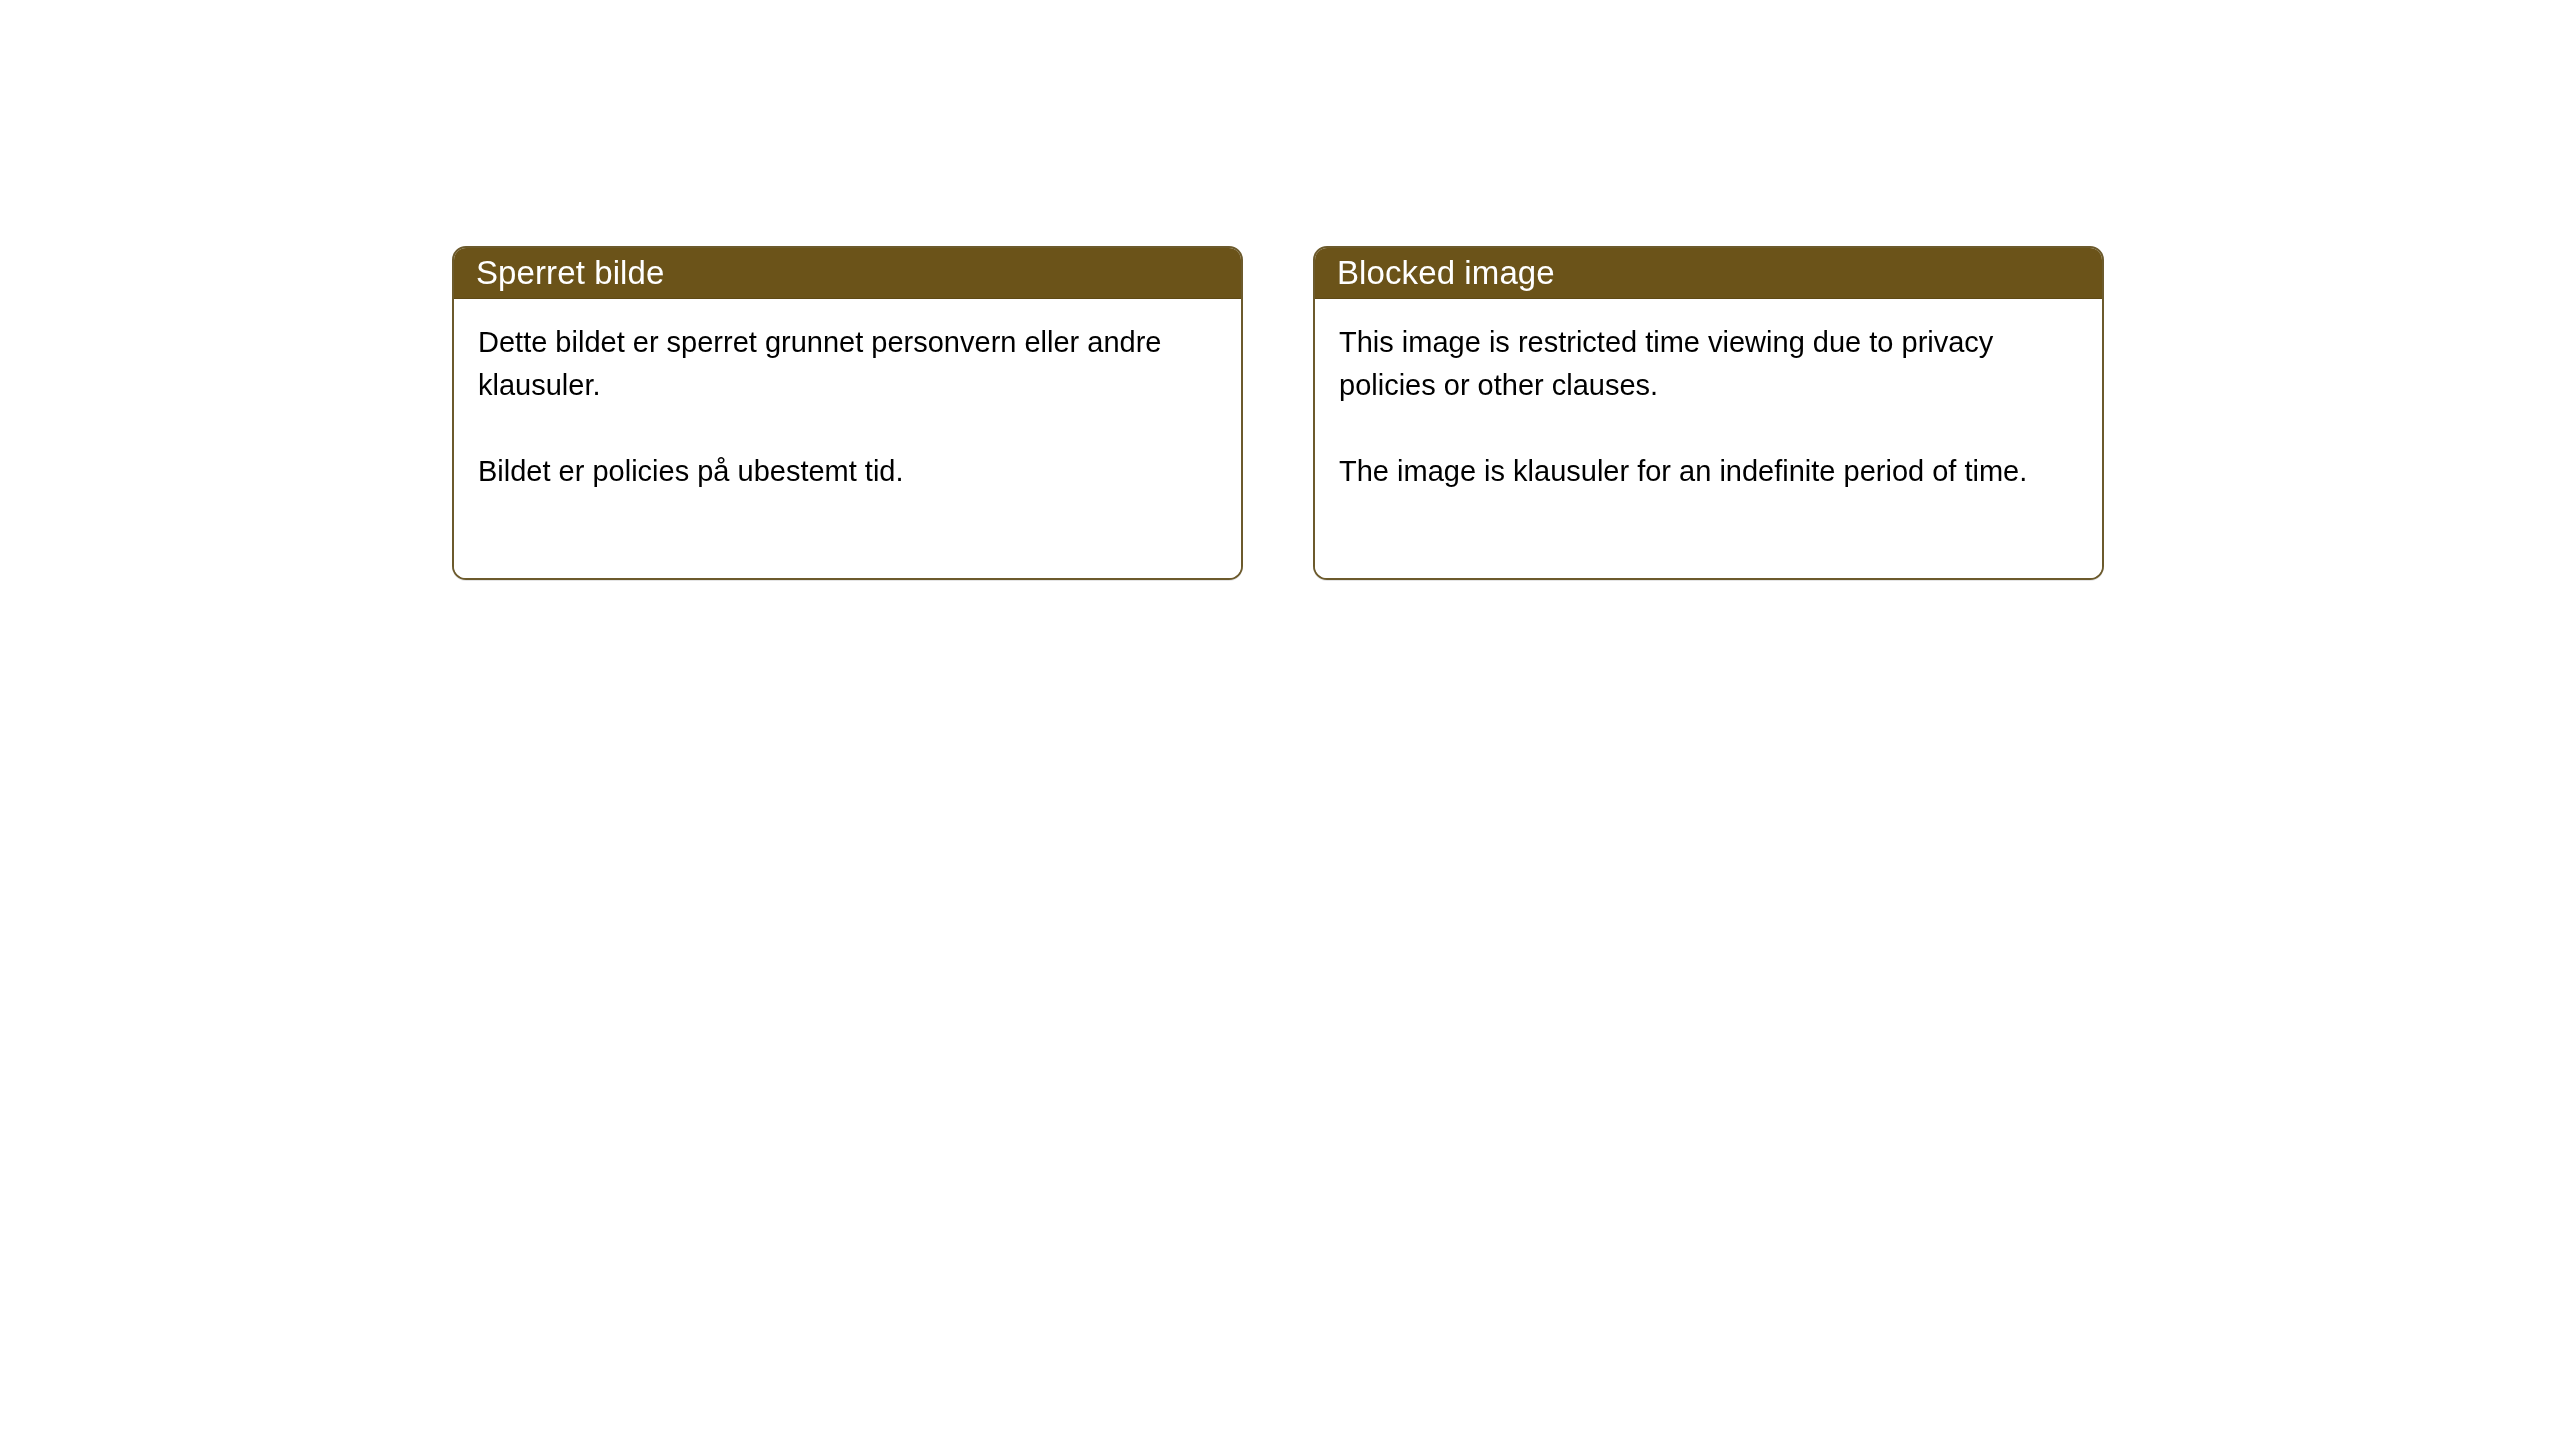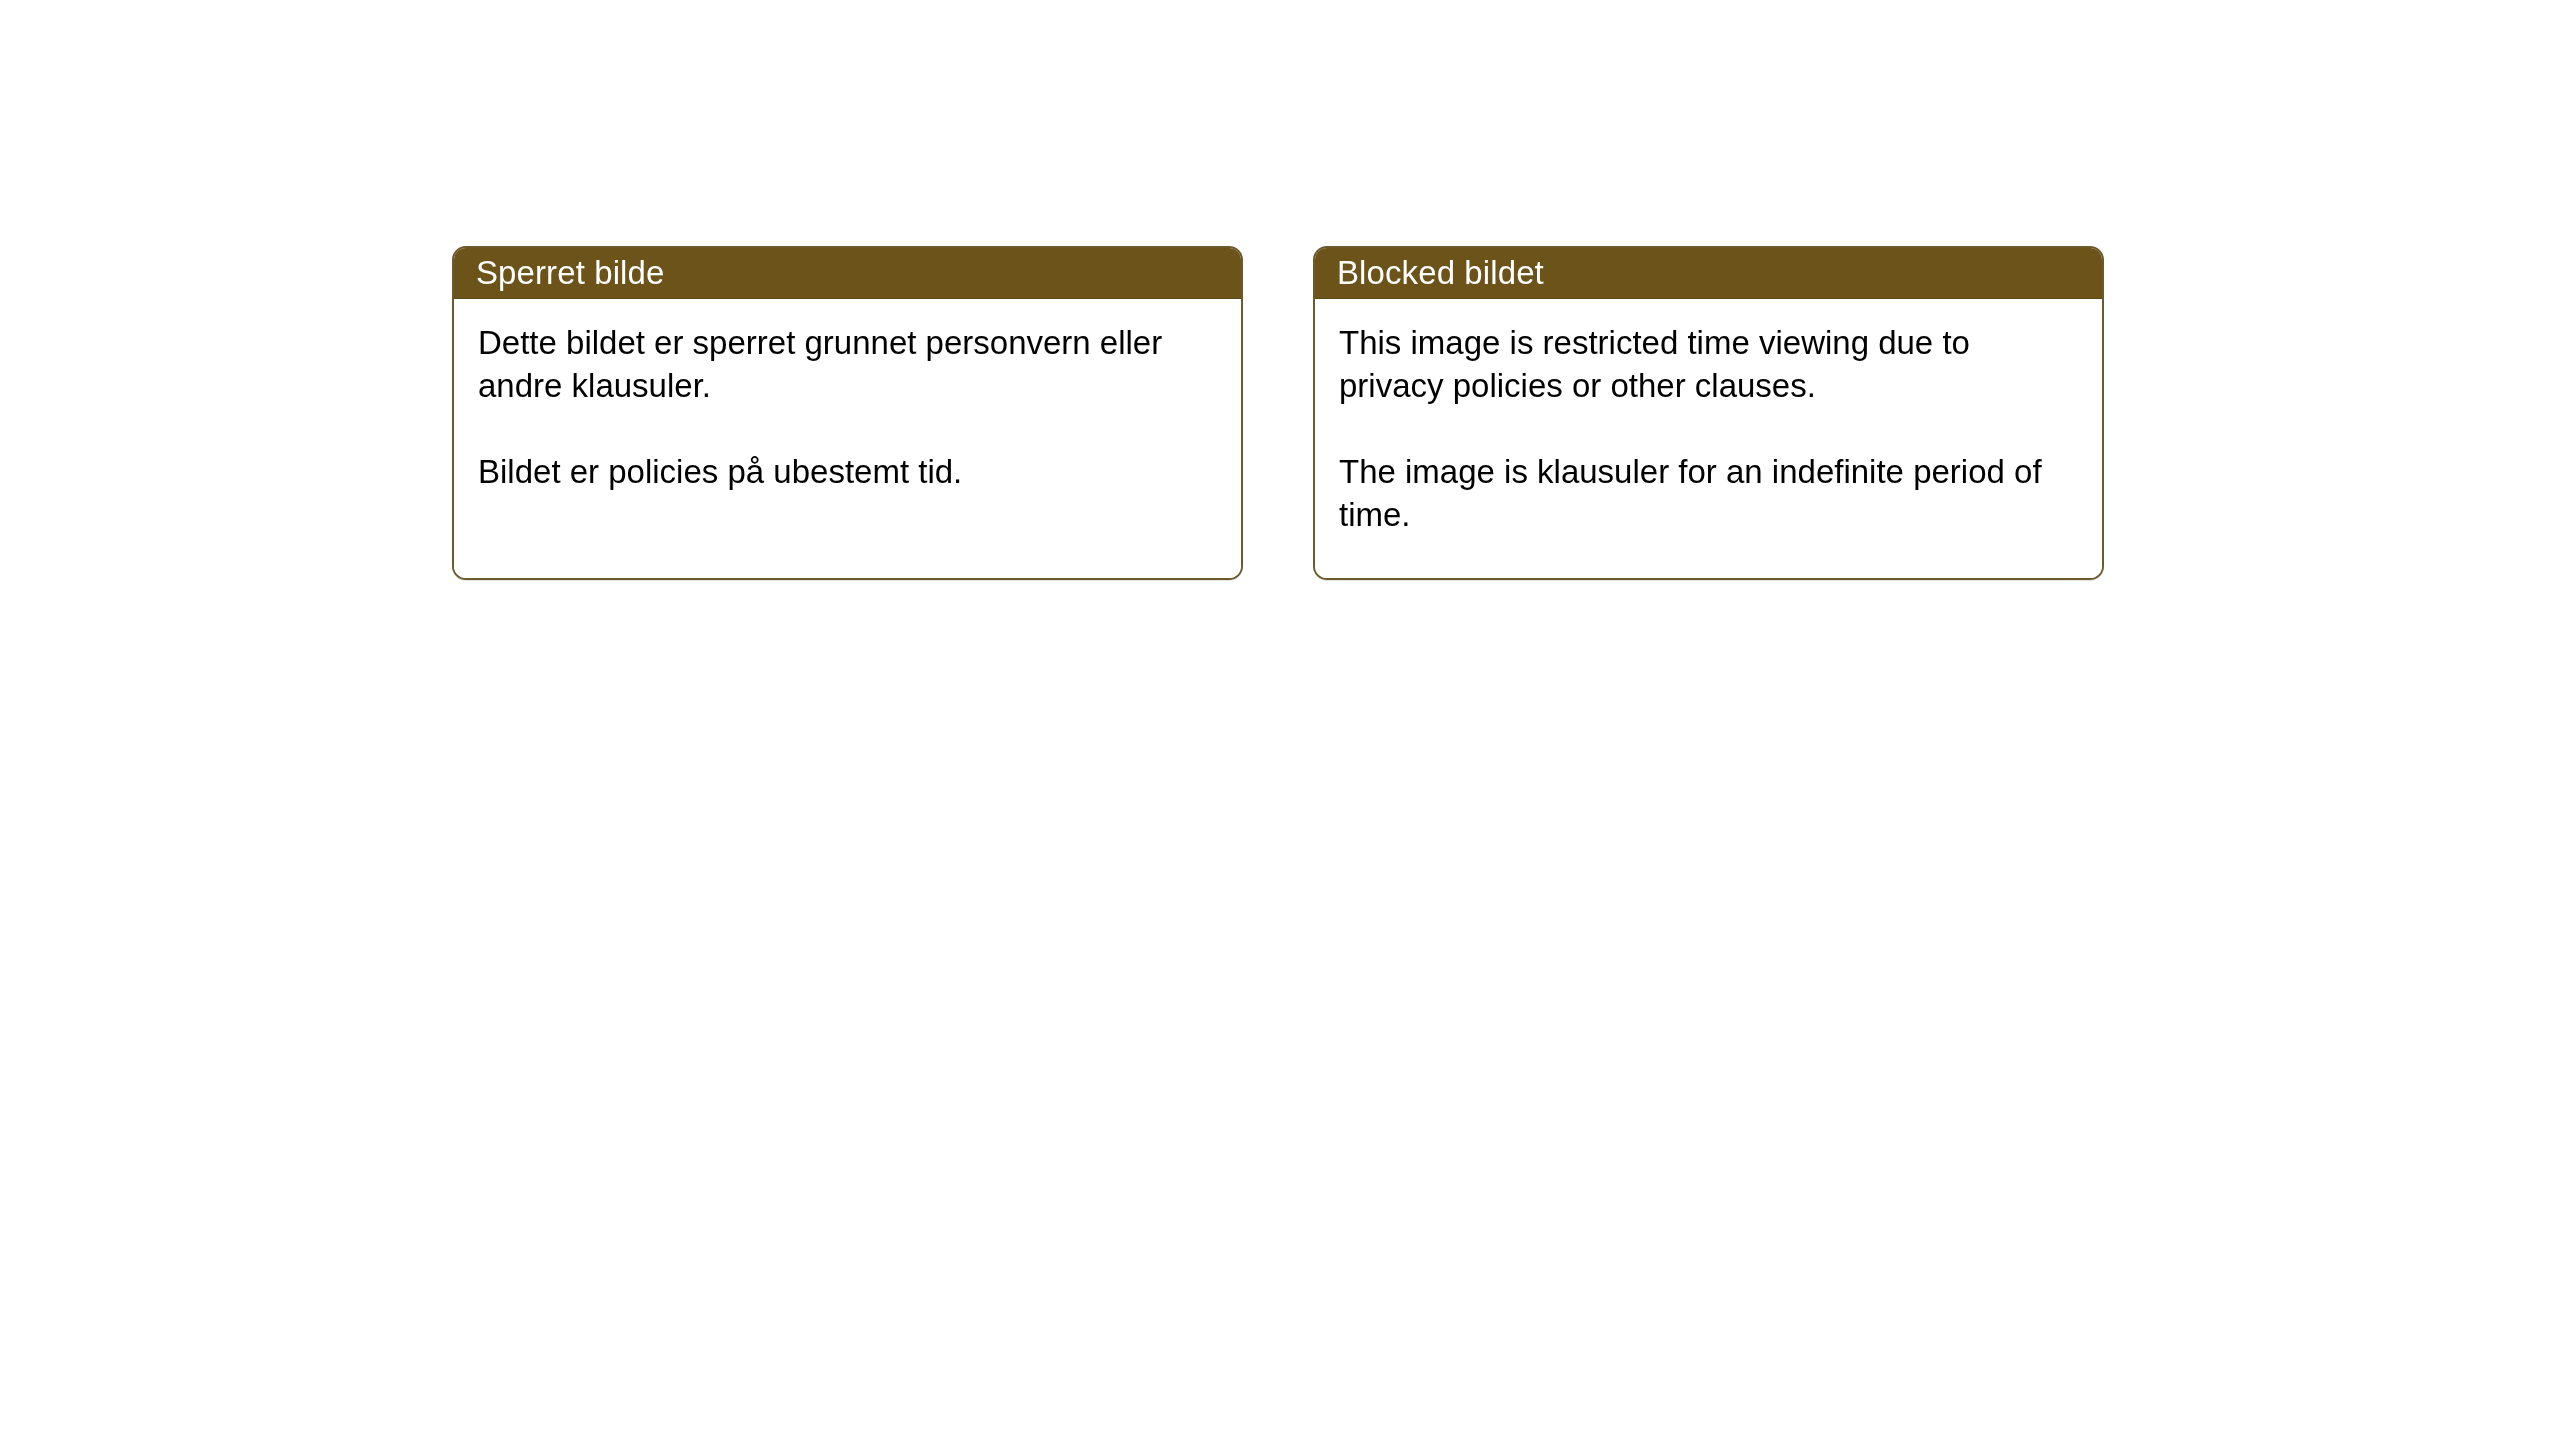--- a/index.html
+++ b/index.html
@@ -66,21 +66,21 @@
 
   .notice-card__body {
     flex: 1 1 auto;
     padding: 22px 24px 0 24px;
     background: #ffffff;
   }
 
   .notice-card__paragraph {
     margin: 0;
     color: #000000;
-    font-size: 33px;
+    font-size: 29px;
     line-height: 43px;
     font-weight: 400;
   }
 
   .notice-card__paragraph + .notice-card__paragraph {
     margin-top: 43px;
   }
 </style>
 </head>
 <body>
@@ -94,21 +94,21 @@
         <span class="notice-card__title">Sperret bilde</span>
       </div>
       <div class="notice-card__body">
         <p class="notice-card__paragraph">Dette bildet er sperret grunnet personvern eller andre klausuler.</p>
         <p class="notice-card__paragraph">Bildet er policies på ubestemt tid.</p>
       </div>
     </section>
 
     <section class="notice-card">
       <div class="notice-card__header">
-        <span class="notice-card__title">Blocked bildet</span>
+        <span class="notice-card__title">Blocked image</span>
       </div>
       <div class="notice-card__body">
         <p class="notice-card__paragraph">This image is restricted time viewing due to privacy policies or other clauses.</p>
         <p class="notice-card__paragraph">The image is klausuler for an indefinite period of time.</p>
       </div>
     </section>
 
   </div>
 
 </div>

